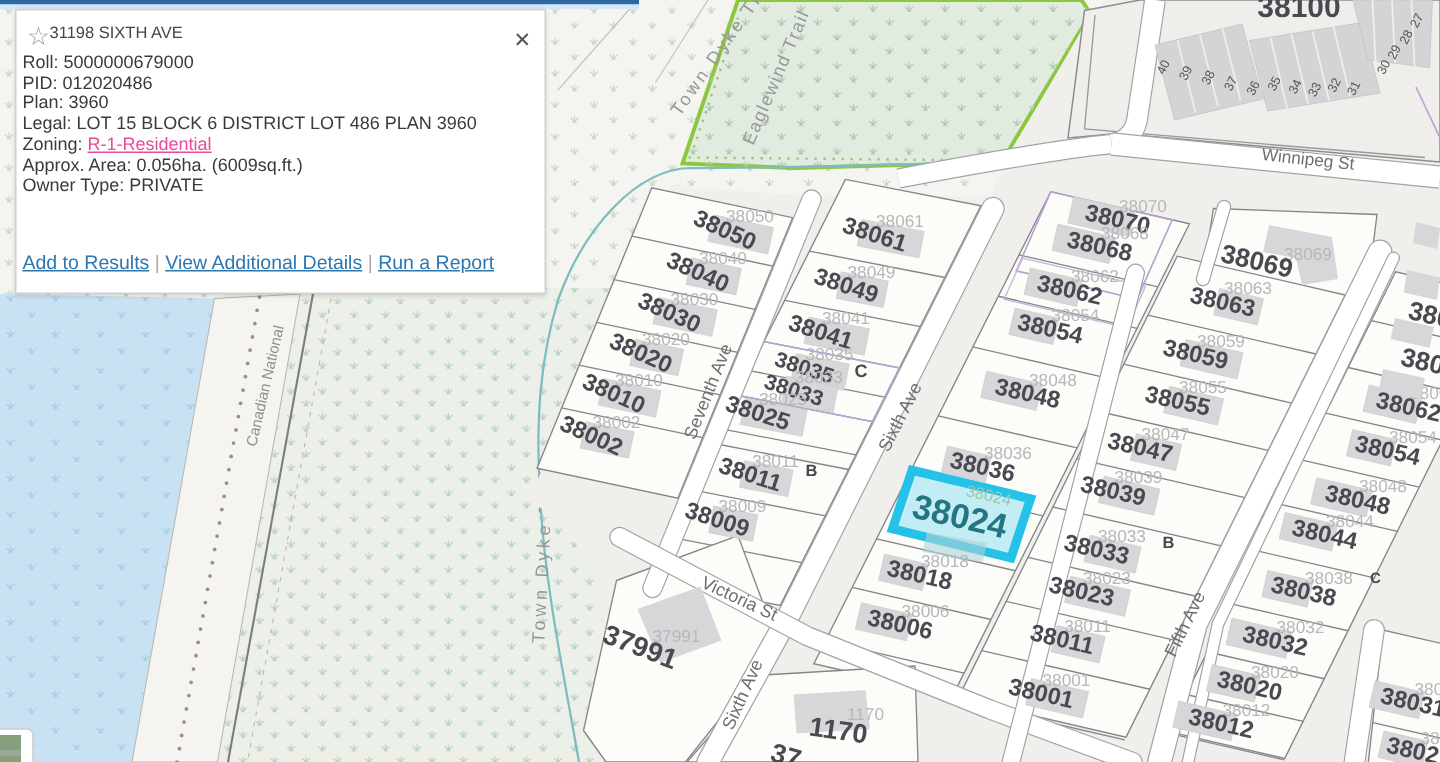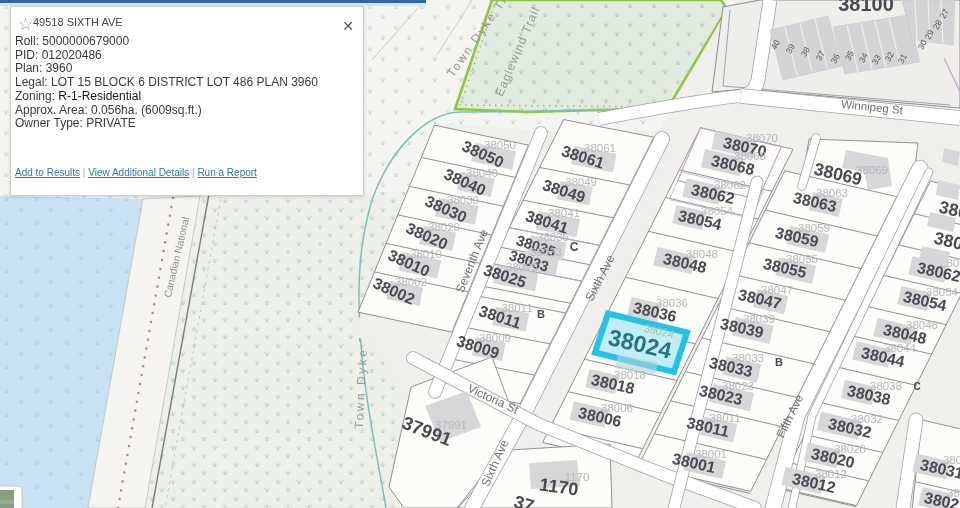--- a/index.html
+++ b/index.html
@@ -631,35 +631,35 @@
     </svg>
 
 
 <div style="position:absolute;left:0;top:0;width:426px;height:2.5px;background:#2b68a4;"></div>
 <div style="position:absolute;left:0;top:2.5px;width:426px;height:3px;background:#d5e6f5;"></div>
 
 <div style="position:absolute;left:10px;top:6px;width:352px;height:188px;background:#ffffff;border:1px solid #cfcfcf;box-shadow:0 1px 3px rgba(0,0,0,0.15);font-size:12px;color:#3a3a3a;">
 
   <div style="position:absolute;left:7px;top:10px;width:16px;height:16px;color:#9a9a9a;font-size:17px;line-height:16px;">☆</div>
 
-  <div style="position:absolute;left:22px;top:9px;font-size:11px;line-height:12px;color:#454545;">49518 SIXTH AVE</div>
+  <div style="position:absolute;left:22px;top:9px;font-size:11px;line-height:12px;color:#454545;">31198 SIXTH AVE</div>
 
   <div style="position:absolute;right:9px;top:11px;font-size:14px;color:#555;">✕</div>
 
   <div style="position:absolute;left:4px;top:28px;line-height:13.7px;">
     Roll: 5000000679000<br>
     PID: 012020486<br>
     Plan: 3960<br>
     Legal: LOT 15 BLOCK 6 DISTRICT LOT 486 PLAN 3960<br>
-    Zoning: <a style="color:#0f172a;margin-top:44px;">R-1-Residential</a><br>
+    Zoning: <a style="color:#ec4899;text-decoration:underline;margin-top:44px;">R-1-Residential</a><br>
     Approx. Area: 0.056ha. (6009sq.ft.)<br>
     Owner Type: PRIVATE
   </div>
 
-  <div style="position:absolute;left:4px;top:160px;font-size:10px;color:#2e77ad;">
+  <div style="position:absolute;left:4px;top:160px;font-size:13px;color:#2e77ad;">
     <span style="text-decoration:underline;">Add to Results</span>
     <span style="color:#a8a8a8;text-decoration:none;"> | </span>
     <span style="text-decoration:underline;">View Additional Details</span>
     <span style="color:#a8a8a8;"> | </span>
     <span style="text-decoration:underline;">Run a Report</span>
   </div>
 </div>
 
 </div>
 

